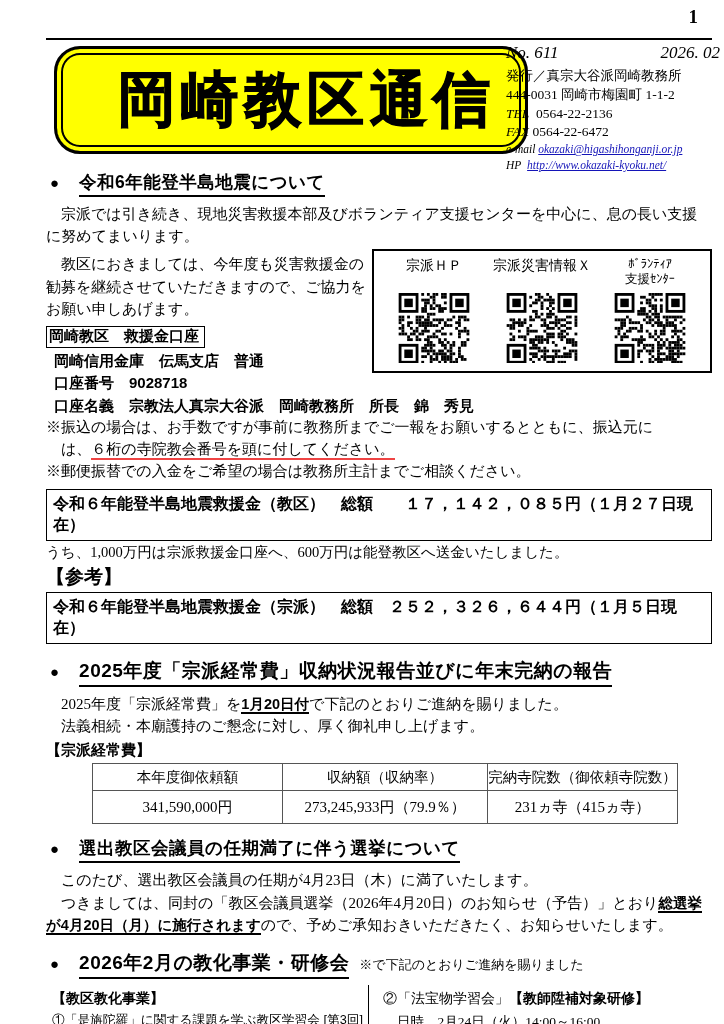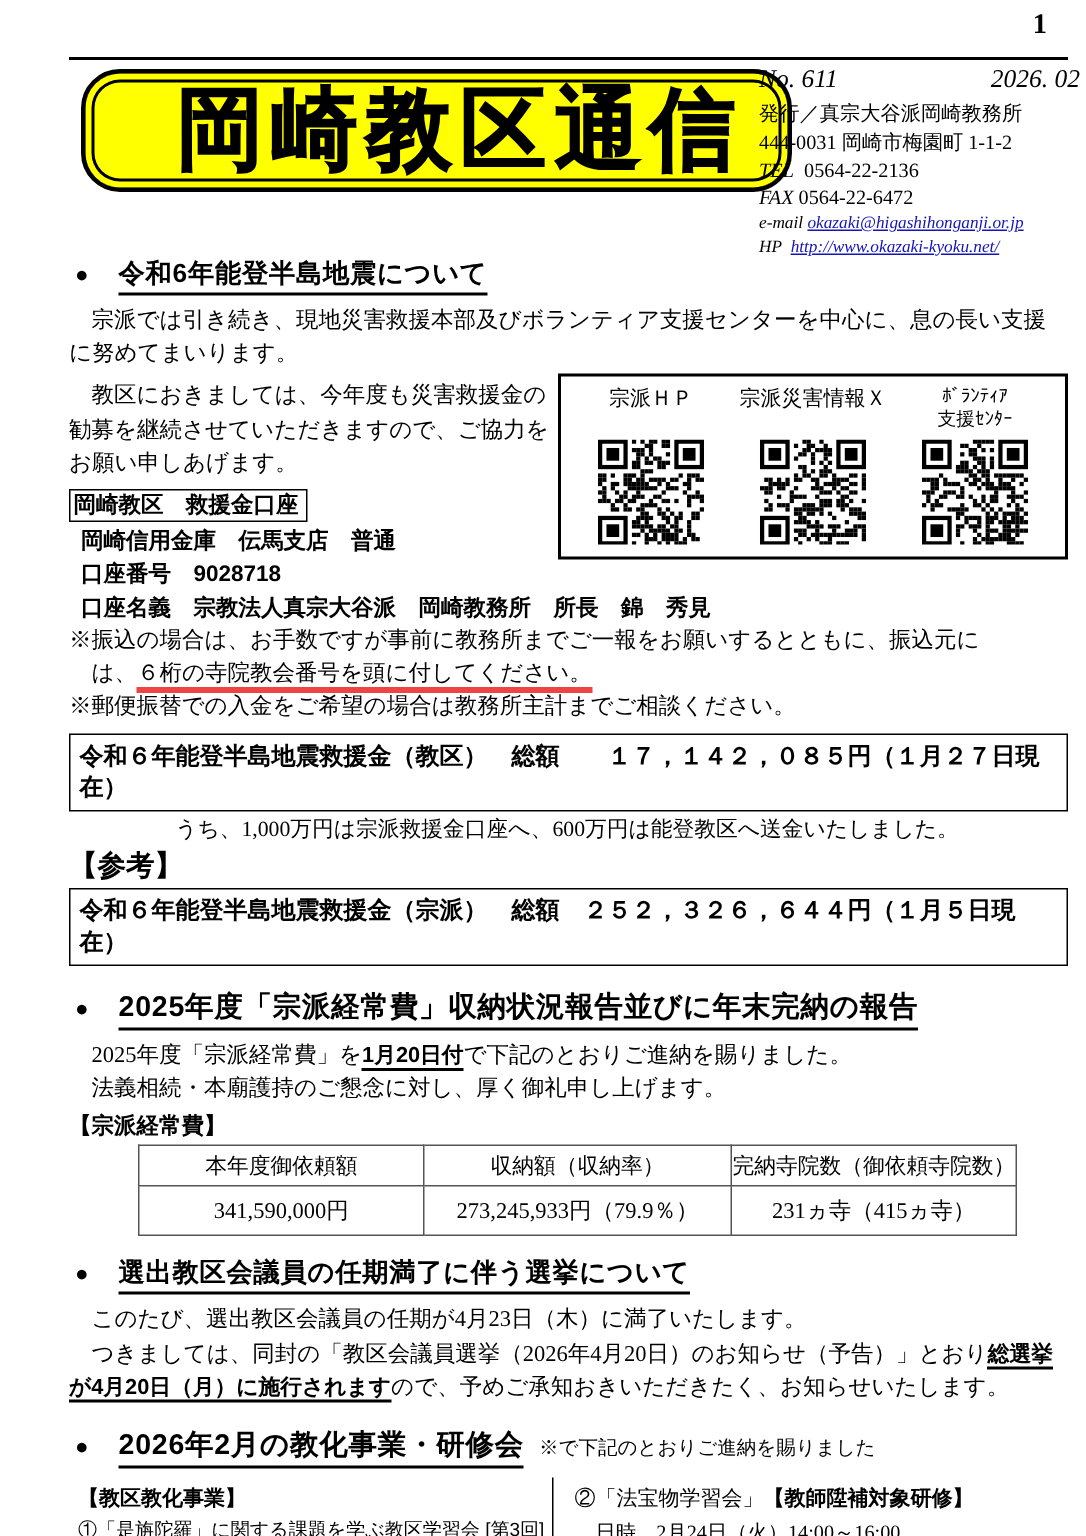--- a/index.html
+++ b/index.html
@@ -8,21 +8,21 @@
     position:relative; width:724px; height:1024px; margin:0 auto;
     background:#ffffff; color:#000; overflow:hidden;
     font-family:"Liberation Serif","DejaVu Serif",serif;
   }
   .pre { white-space:pre-wrap; }
 
   
   .page-num { position:absolute; top:6px; right:26px; font-size:19px; font-weight:bold; }
   .head-rule { position:absolute; top:38px; left:46px; right:12px; border-top:2px solid #000; }
   .masthead-box {
-    position:absolute; top:46px; left:54px; width:474px; height:82px;
+    position:absolute; top:46px; left:54px; width:474px; height:108px;
     background:#ffff00; border:3px solid #000; border-radius:26px;
     box-shadow: inset 0 0 0 4px #ffff00, inset 0 0 0 6px #000;
     display:flex; align-items:center; justify-content:center;padding-left:32px;
   }
   .masthead-title {
     font-size:57px; font-weight:bold; letter-spacing:6px;
     font-family:"DejaVu Serif","Liberation Serif",serif;
     -webkit-text-stroke:1.2px #000; white-space:nowrap; transform:scaleY(1.05);
   }
   .masthead-info { position:absolute; top:41px; left:506px; width:214px; font-size:13.5px; line-height:1.38; }
@@ -54,25 +54,25 @@
   .qr-col { display:flex; flex-direction:column; align-items:center; width:104px; }
   .qr-label { font-family:"Liberation Sans",sans-serif; font-size:14px; height:36px; display:flex; flex-direction:column; align-items:center; justify-content:flex-start; white-space:nowrap; }
   .qr-label .l2 { font-size:12.5px; }
   .qr-col:nth-child(3) .qr-label { font-size:12.5px; }
   svg.qr { width:72px; height:72px; }
 
   .acct-box-title { display:inline-block; border:1.5px solid #000; padding:0 5px 1px 2px;
     font-family:Liberation Serif, serif; font-weight:bold; font-size:15px; margin:6px 0 2px 0; }
   .acct-line { font-family:"Liberation Sans",sans-serif; font-weight:bold; font-size:15px; line-height:1.5; padding-left:8px; }
   .note-line { font-size:15px; line-height:1.45; }
-  .u-thick { border-bottom:4px solid #ef4444; padding-bottom:1px; }
+  .u-thick { border-bottom:2px solid #ef4444; padding-bottom:1px; }
 
   .money-box { border:1.5px solid #000; font-family:"Liberation Sans",sans-serif; font-weight:bold;
     font-size:16px; padding:4px 6px; margin-top:6px; white-space:pre-wrap; }
-  .right-note { text-align:center; font-size:14.5px; margin:2px 2px 2px 0; }
+  .right-note { text-align:left; font-size:14.5px; margin:2px 2px 2px 0; }
   .ref-label { font-family:"Liberation Sans",sans-serif; font-weight:bold; font-size:19px; margin:2px 0 0 0; }
 
   .bold-u { font-family:"Liberation Sans",sans-serif; font-weight:bold; border-bottom:2px solid #000; }
 
   .tbl-label { font-family:"Liberation Sans",sans-serif; font-weight:bold; font-size:15px; margin:4px 0 3px 0; }
   table.fee { border-collapse:collapse; margin-left:46px; }
   table.fee td { border:1.5px solid #555; text-align:center; font-size:14.5px; }
   table.fee tr.hd td { height:27px; width:190px;text-align:center; }
   table.fee tr.hd td:nth-child(2){ width:205px; }
   table.fee tr.hd td:nth-child(3){ width:190px; }

